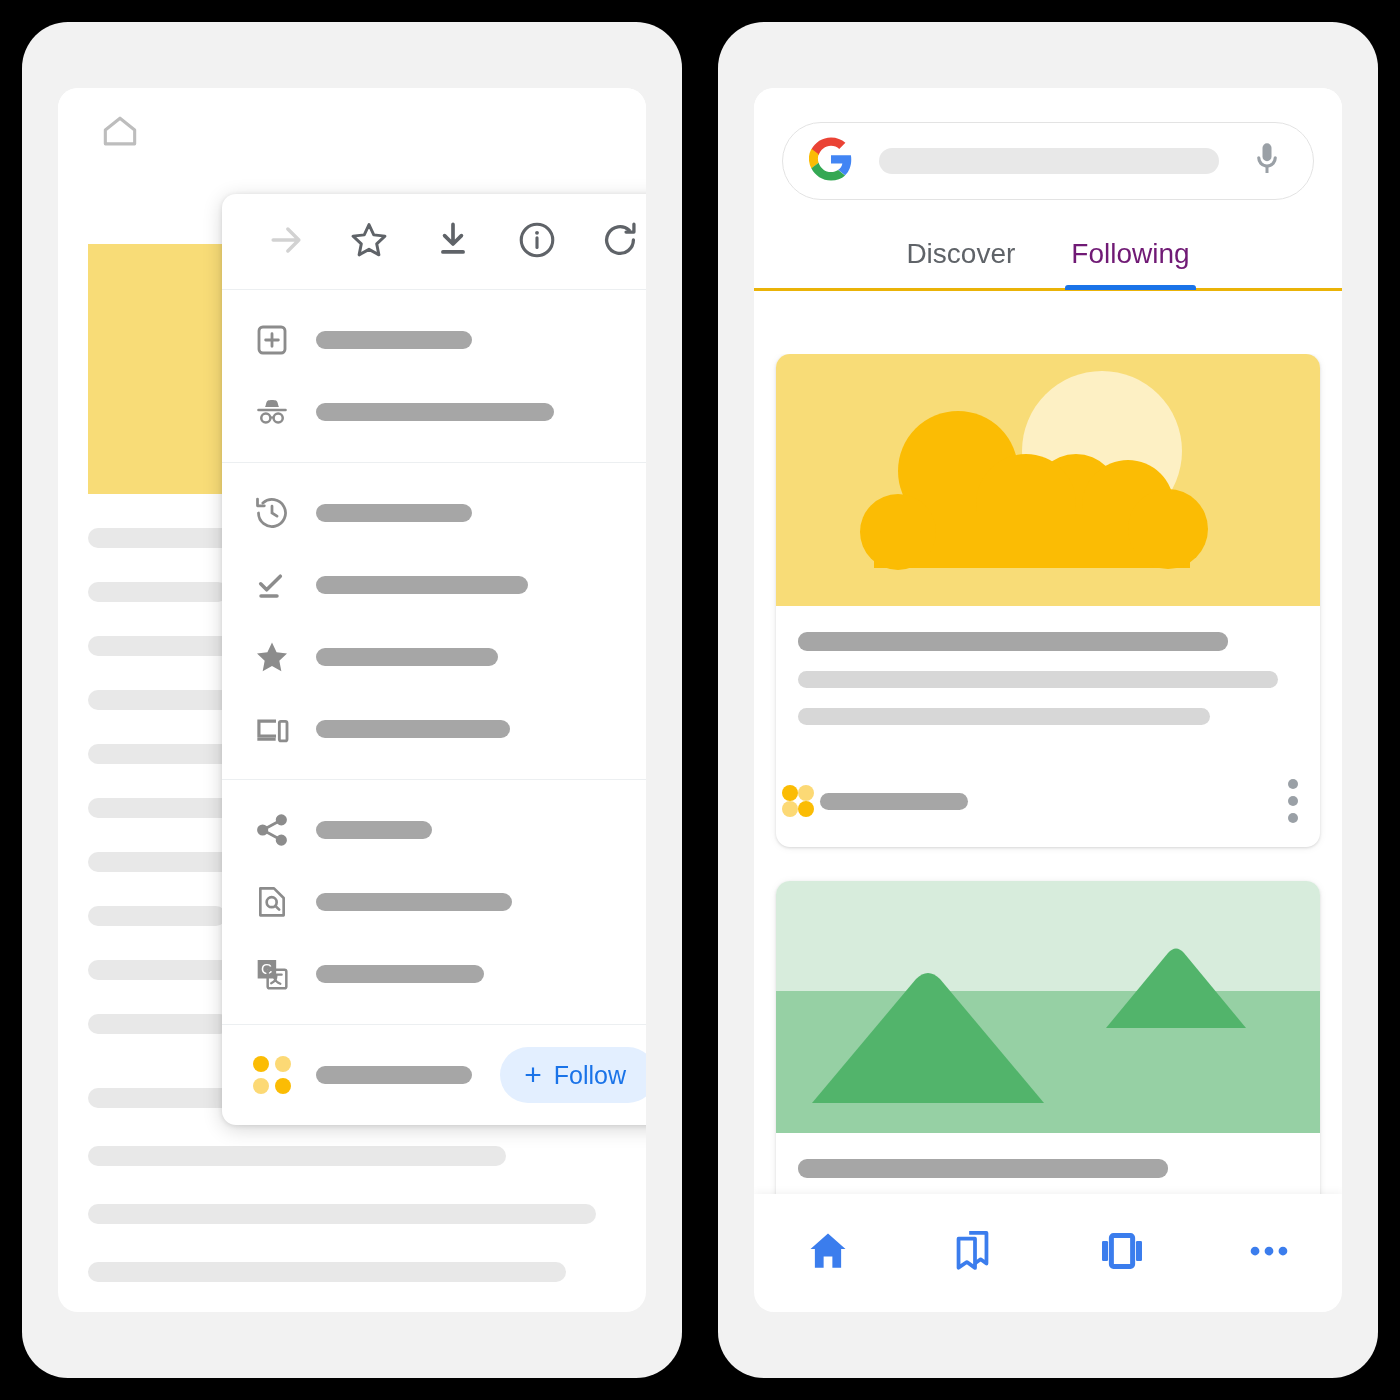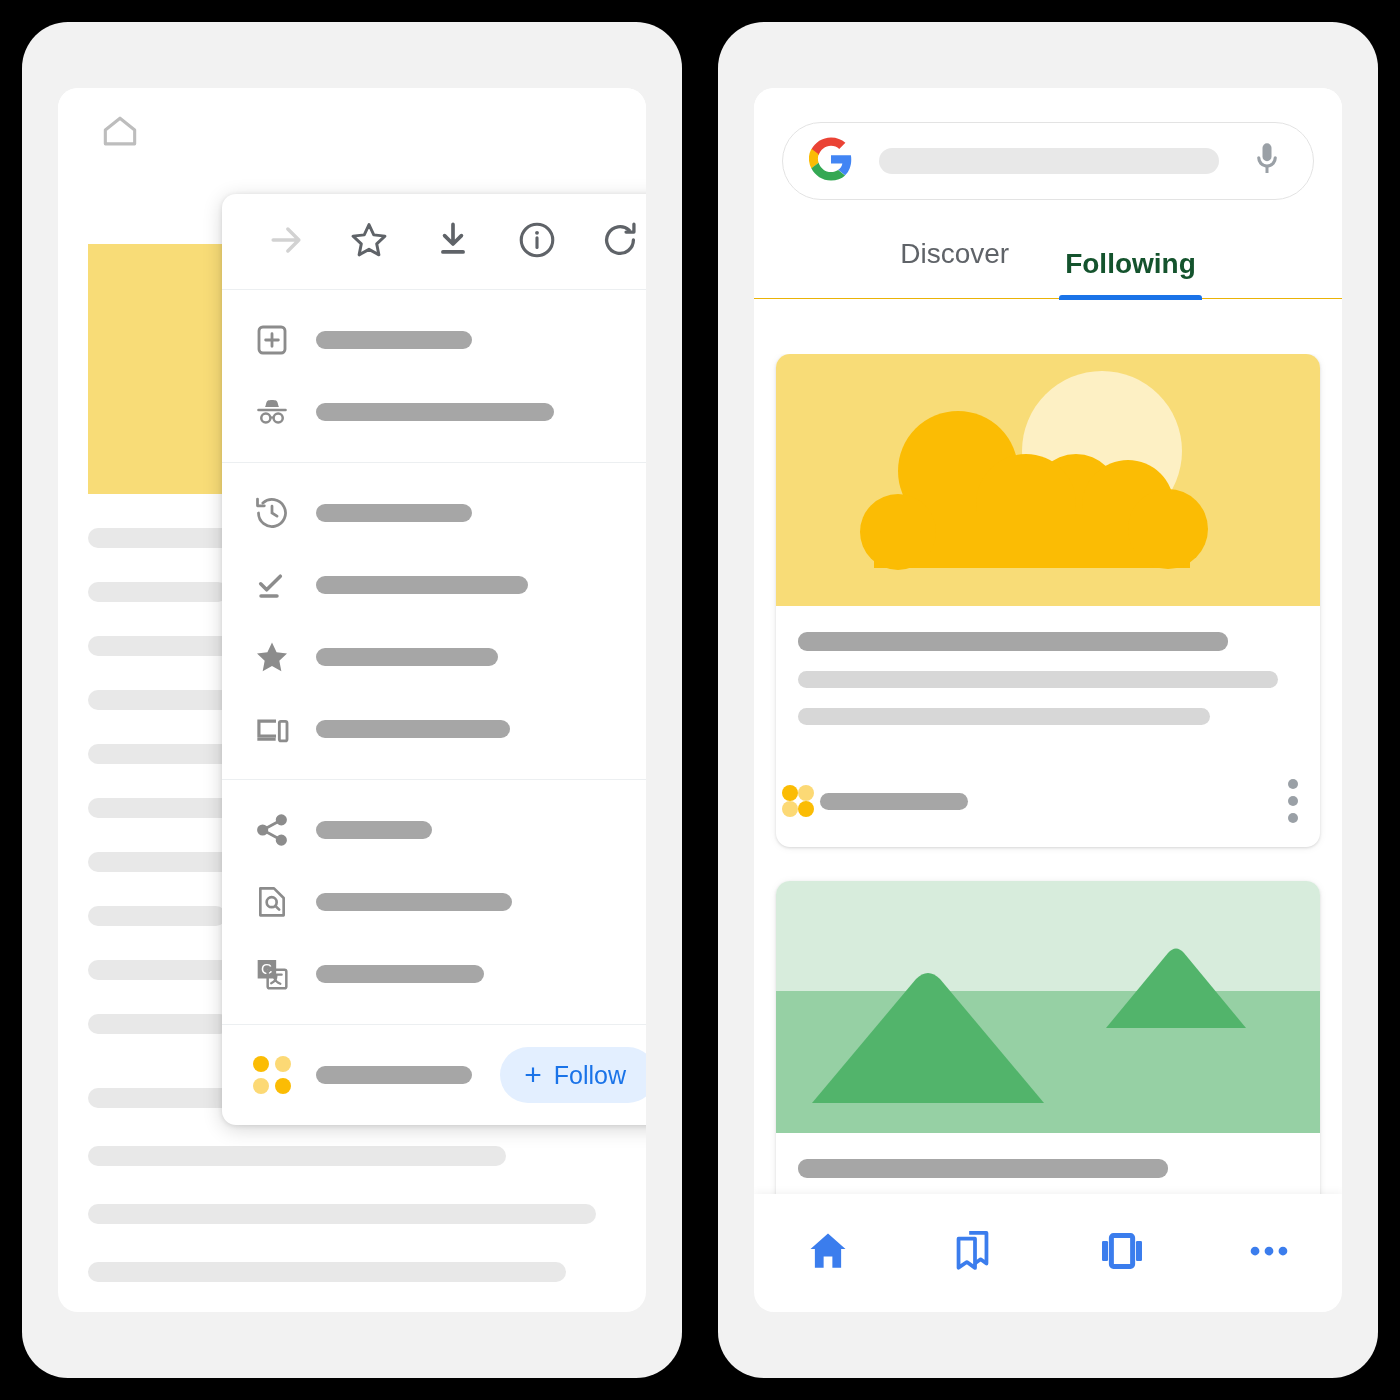--- a/index.html
+++ b/index.html
@@ -122,27 +122,27 @@
     background: #fff;
   }
   .search-input-bar {
     flex: 1; height: 26px; border-radius: 13px; background: #e8e8e8;
     margin: 0 28px 0 26px;
   }
 
   .tabs {
     display: flex; justify-content: center; gap: 56px;
     margin-top: 38px;
-    border-bottom: 1px solid #eab308;
+    border-bottom: 3px solid #eab308;
   }
   .tab {
     font-size: 28px; color: #5f6368; padding-bottom: 18px;
     position: relative; cursor: pointer;
   }
-  .tab.active { color: #14532d; font-weight: 700; margin-top: 10px; }
+  .tab.active { color: #701a75; font-weight: 400; }
   .tab.active::after {
     content: ""; position: absolute; left: -6px; right: -6px; bottom: -2px;
     height: 5px; background: #1a73e8; border-radius: 3px 3px 0 0;
   }
 
   .feed { position: absolute; left: 0; top: 266px; width: 100%; bottom: 0; overflow: hidden; }
   .card {
     margin: 0 22px 34px 22px;
     background: #fff;
     border-radius: 14px;

